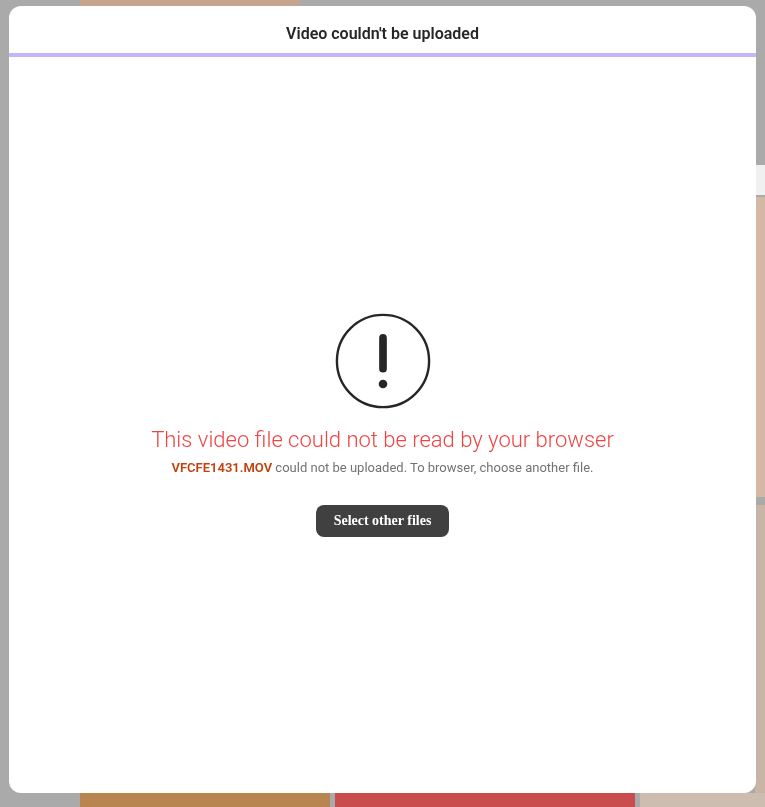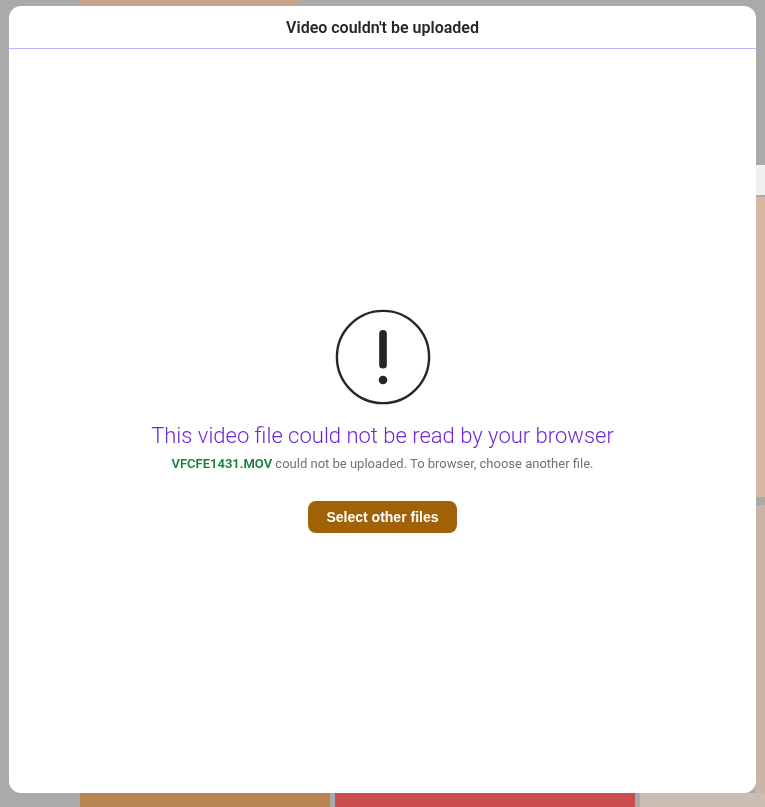--- a/index.html
+++ b/index.html
@@ -38,24 +38,25 @@
       right: 9px;
       bottom: 14px;
       background: #fff;
       border-radius: 12px;
       display: flex;
       flex-direction: column;
       overflow: hidden;
     }
     .modal-header {
       height: 43px;
-      border-bottom: 1px solid #c4b5fd;
+      border-bottom: 4px solid #c4b5fd;
       display: flex;
       align-items: center;
       justify-content: center;
+      margin-top: 8px;
     }
     .modal-title {
       font-size: 16px;
       font-weight: 600;
       color: #262626;
     }
     .modal-body {
       flex: 1;
       display: flex;
       flex-direction: column;
@@ -69,44 +70,44 @@
       margin-bottom: 18px;
     }
     .error-icon svg {
       width: 100%;
       height: 100%;
       display: block;
     }
     .headline {
       font-size: 22px;
       font-weight: 300;
-      color: #6d28d9;
+      color: #ef4444;
       text-align: center;
       margin-bottom: 8px;
     }
     .subtext {
       font-size: 13px;
       color: #737373;
       text-align: center;
       margin-bottom: 30px;
     }
     .subtext .filename {
       font-weight: 600;
-      color: #15803d;
+      color: #c2410c;
     }
     .select-btn {
-      background: #a16207;
+      background: #404040;
       color: #fff;
       border: none;
       border-radius: 8px;
       padding: 8px 18px;
       font-size: 14px;
       font-weight: 600;
       cursor: pointer;
-      font-family: Liberation Sans, sans-serif;
+      font-family: Liberation Serif, serif;
     }
   </style>
 </head>
 <body>
 
 <div class="backdrop">
   <div class="backdrop-img bi1"></div>
   <div class="backdrop-img bi2"></div>
   <div class="backdrop-img bi3"></div>
   <div class="backdrop-img bi4"></div>

